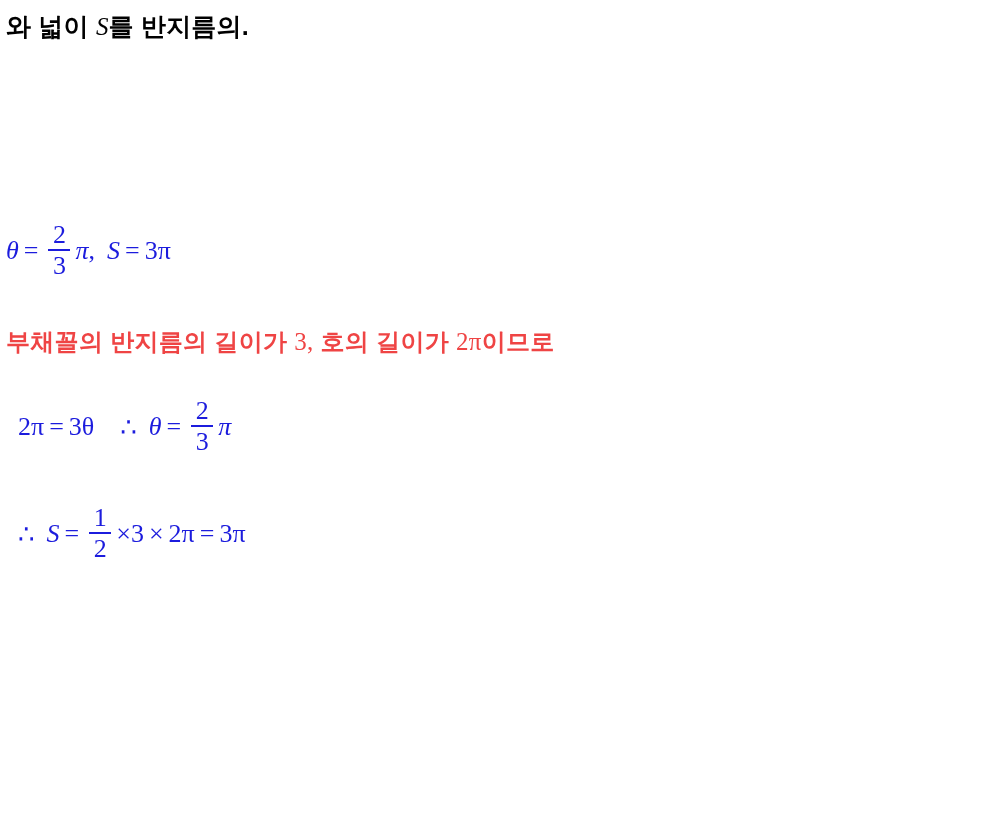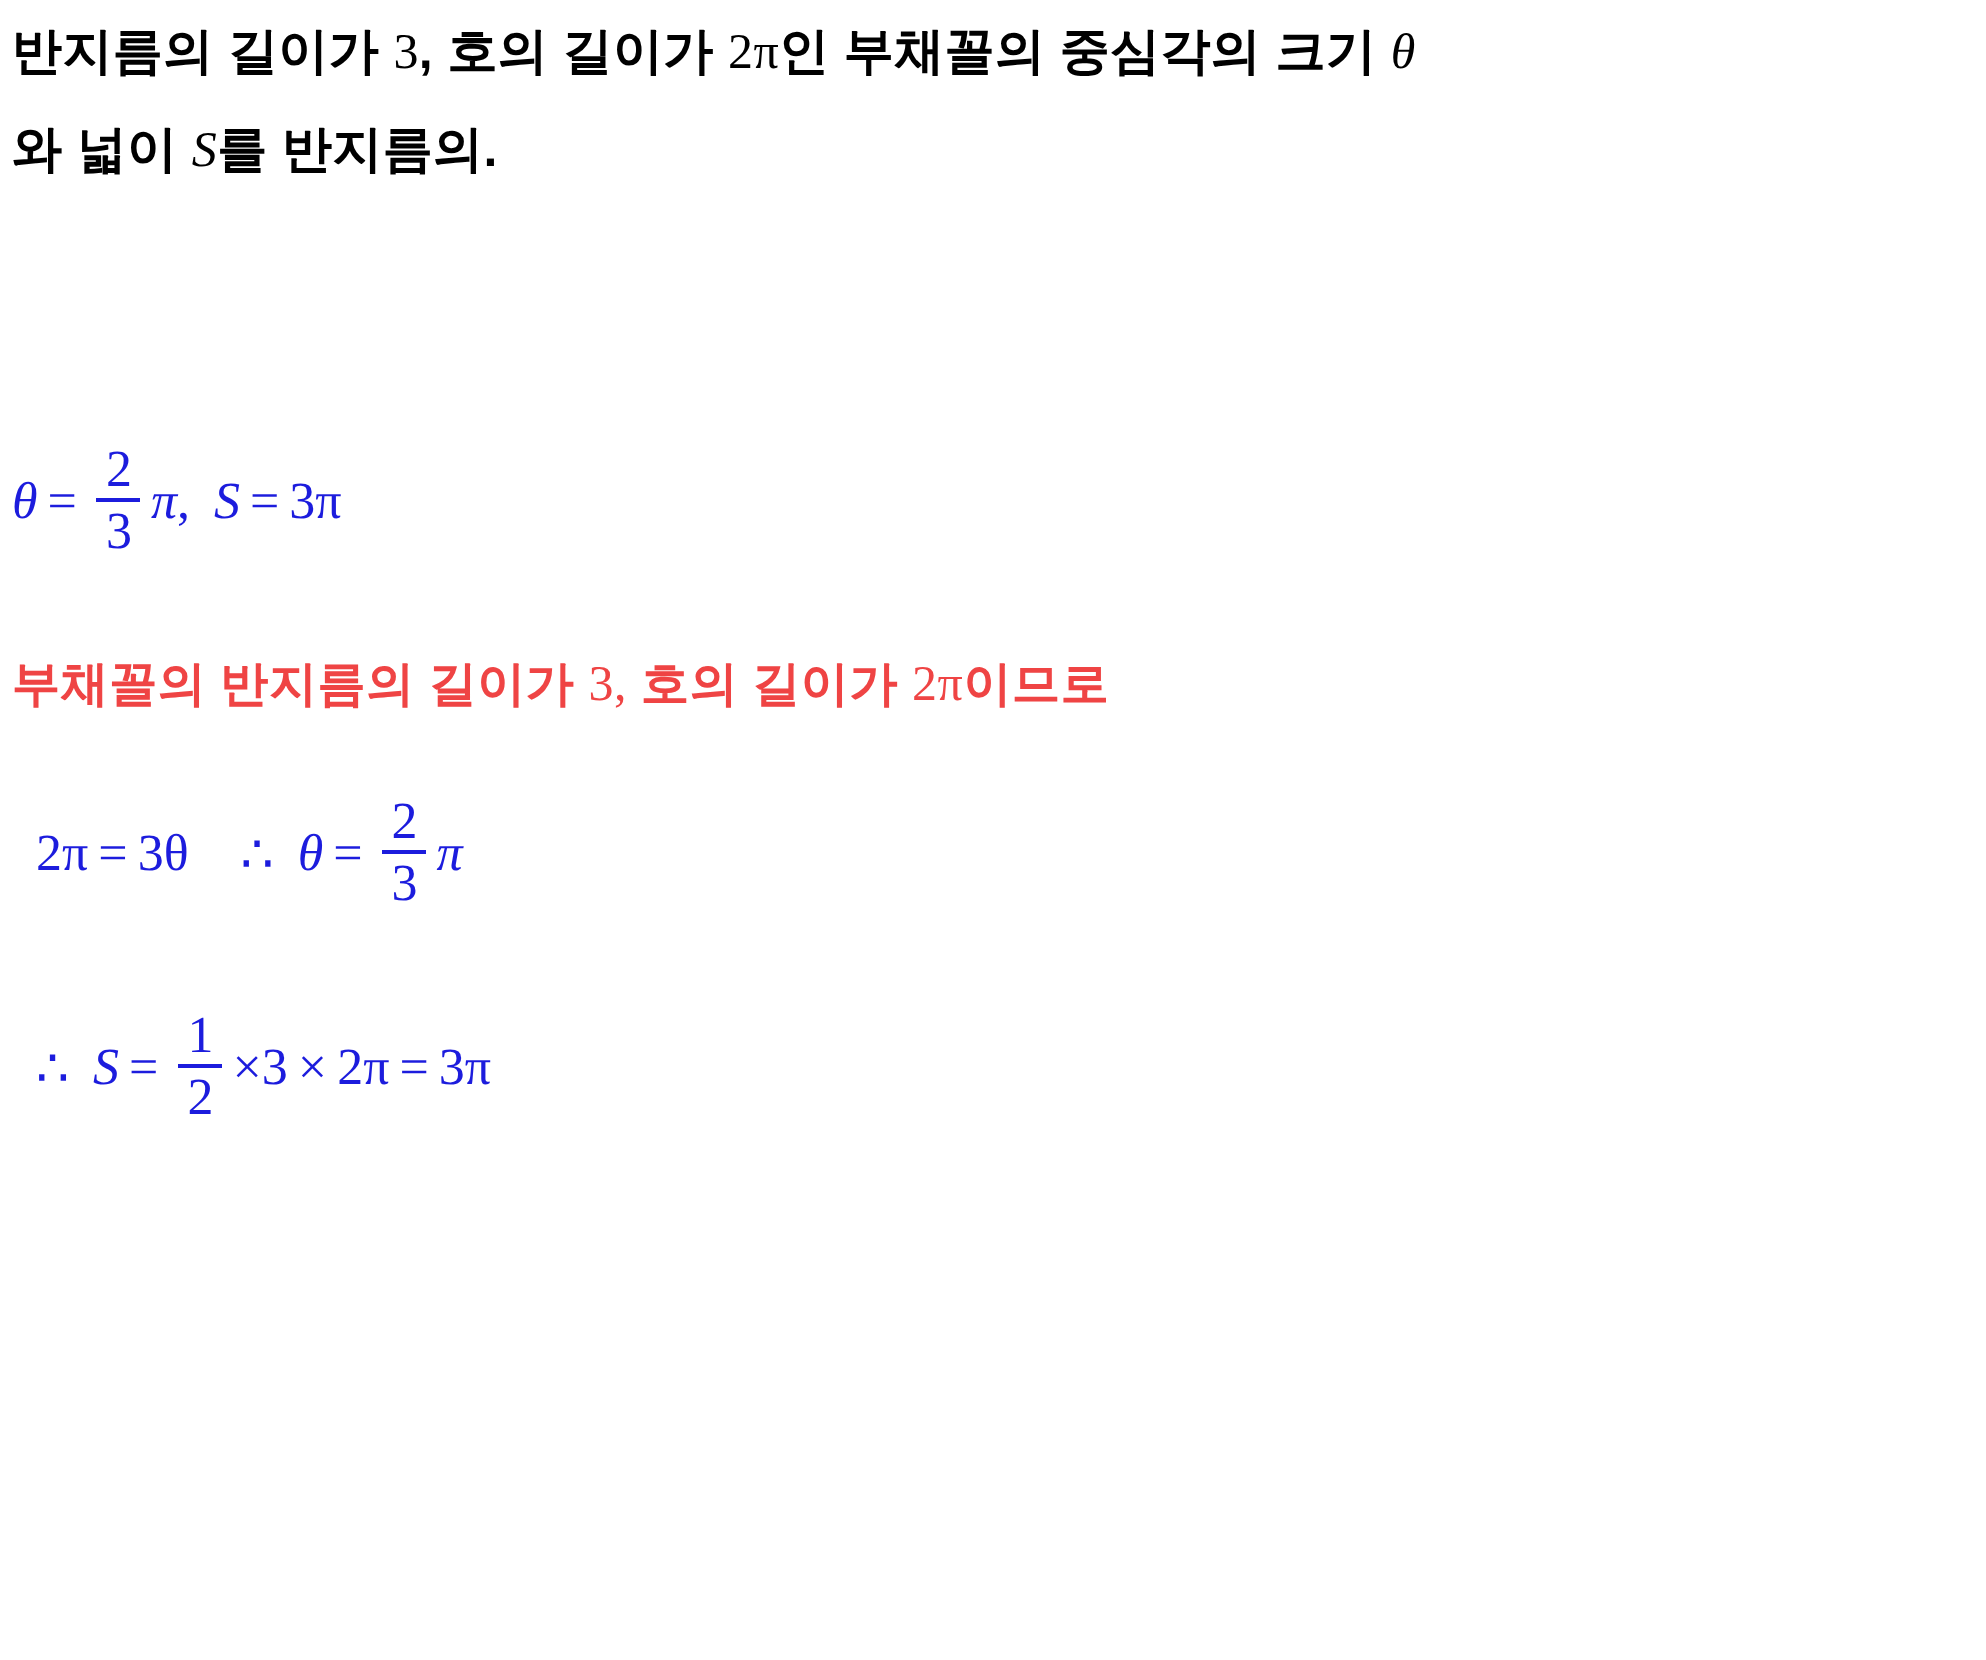--- a/index.html
+++ b/index.html
@@ -139,21 +139,20 @@
     display: inline-block;
     width: 12px;
   }
 </style>
 </head>
 <body>
 
 <div class="page">
 
   <div class="problem">
-    <span class="ln"><span>반지름의 길이가 </span><span class="mathrm">3</span><span>, 호의 길이가 </span><span class="mathrm">2π</span><span>인 부채꼴의 중심각의 크기 </span><span class="mathit">θ</span></span>
     <span class="ln"><span>와 넓이 </span><span class="mathit">S</span><span>를 반지름의.</span></span>
   </div>
 
   <div class="answer" id="answer-line">
     <span class="mrow">
       <span class="mathit">θ</span>
       <span class="op mathrm">=</span>
       <span class="frac">
         <span class="num mathrm">2</span>
         <span class="bar"></span>

